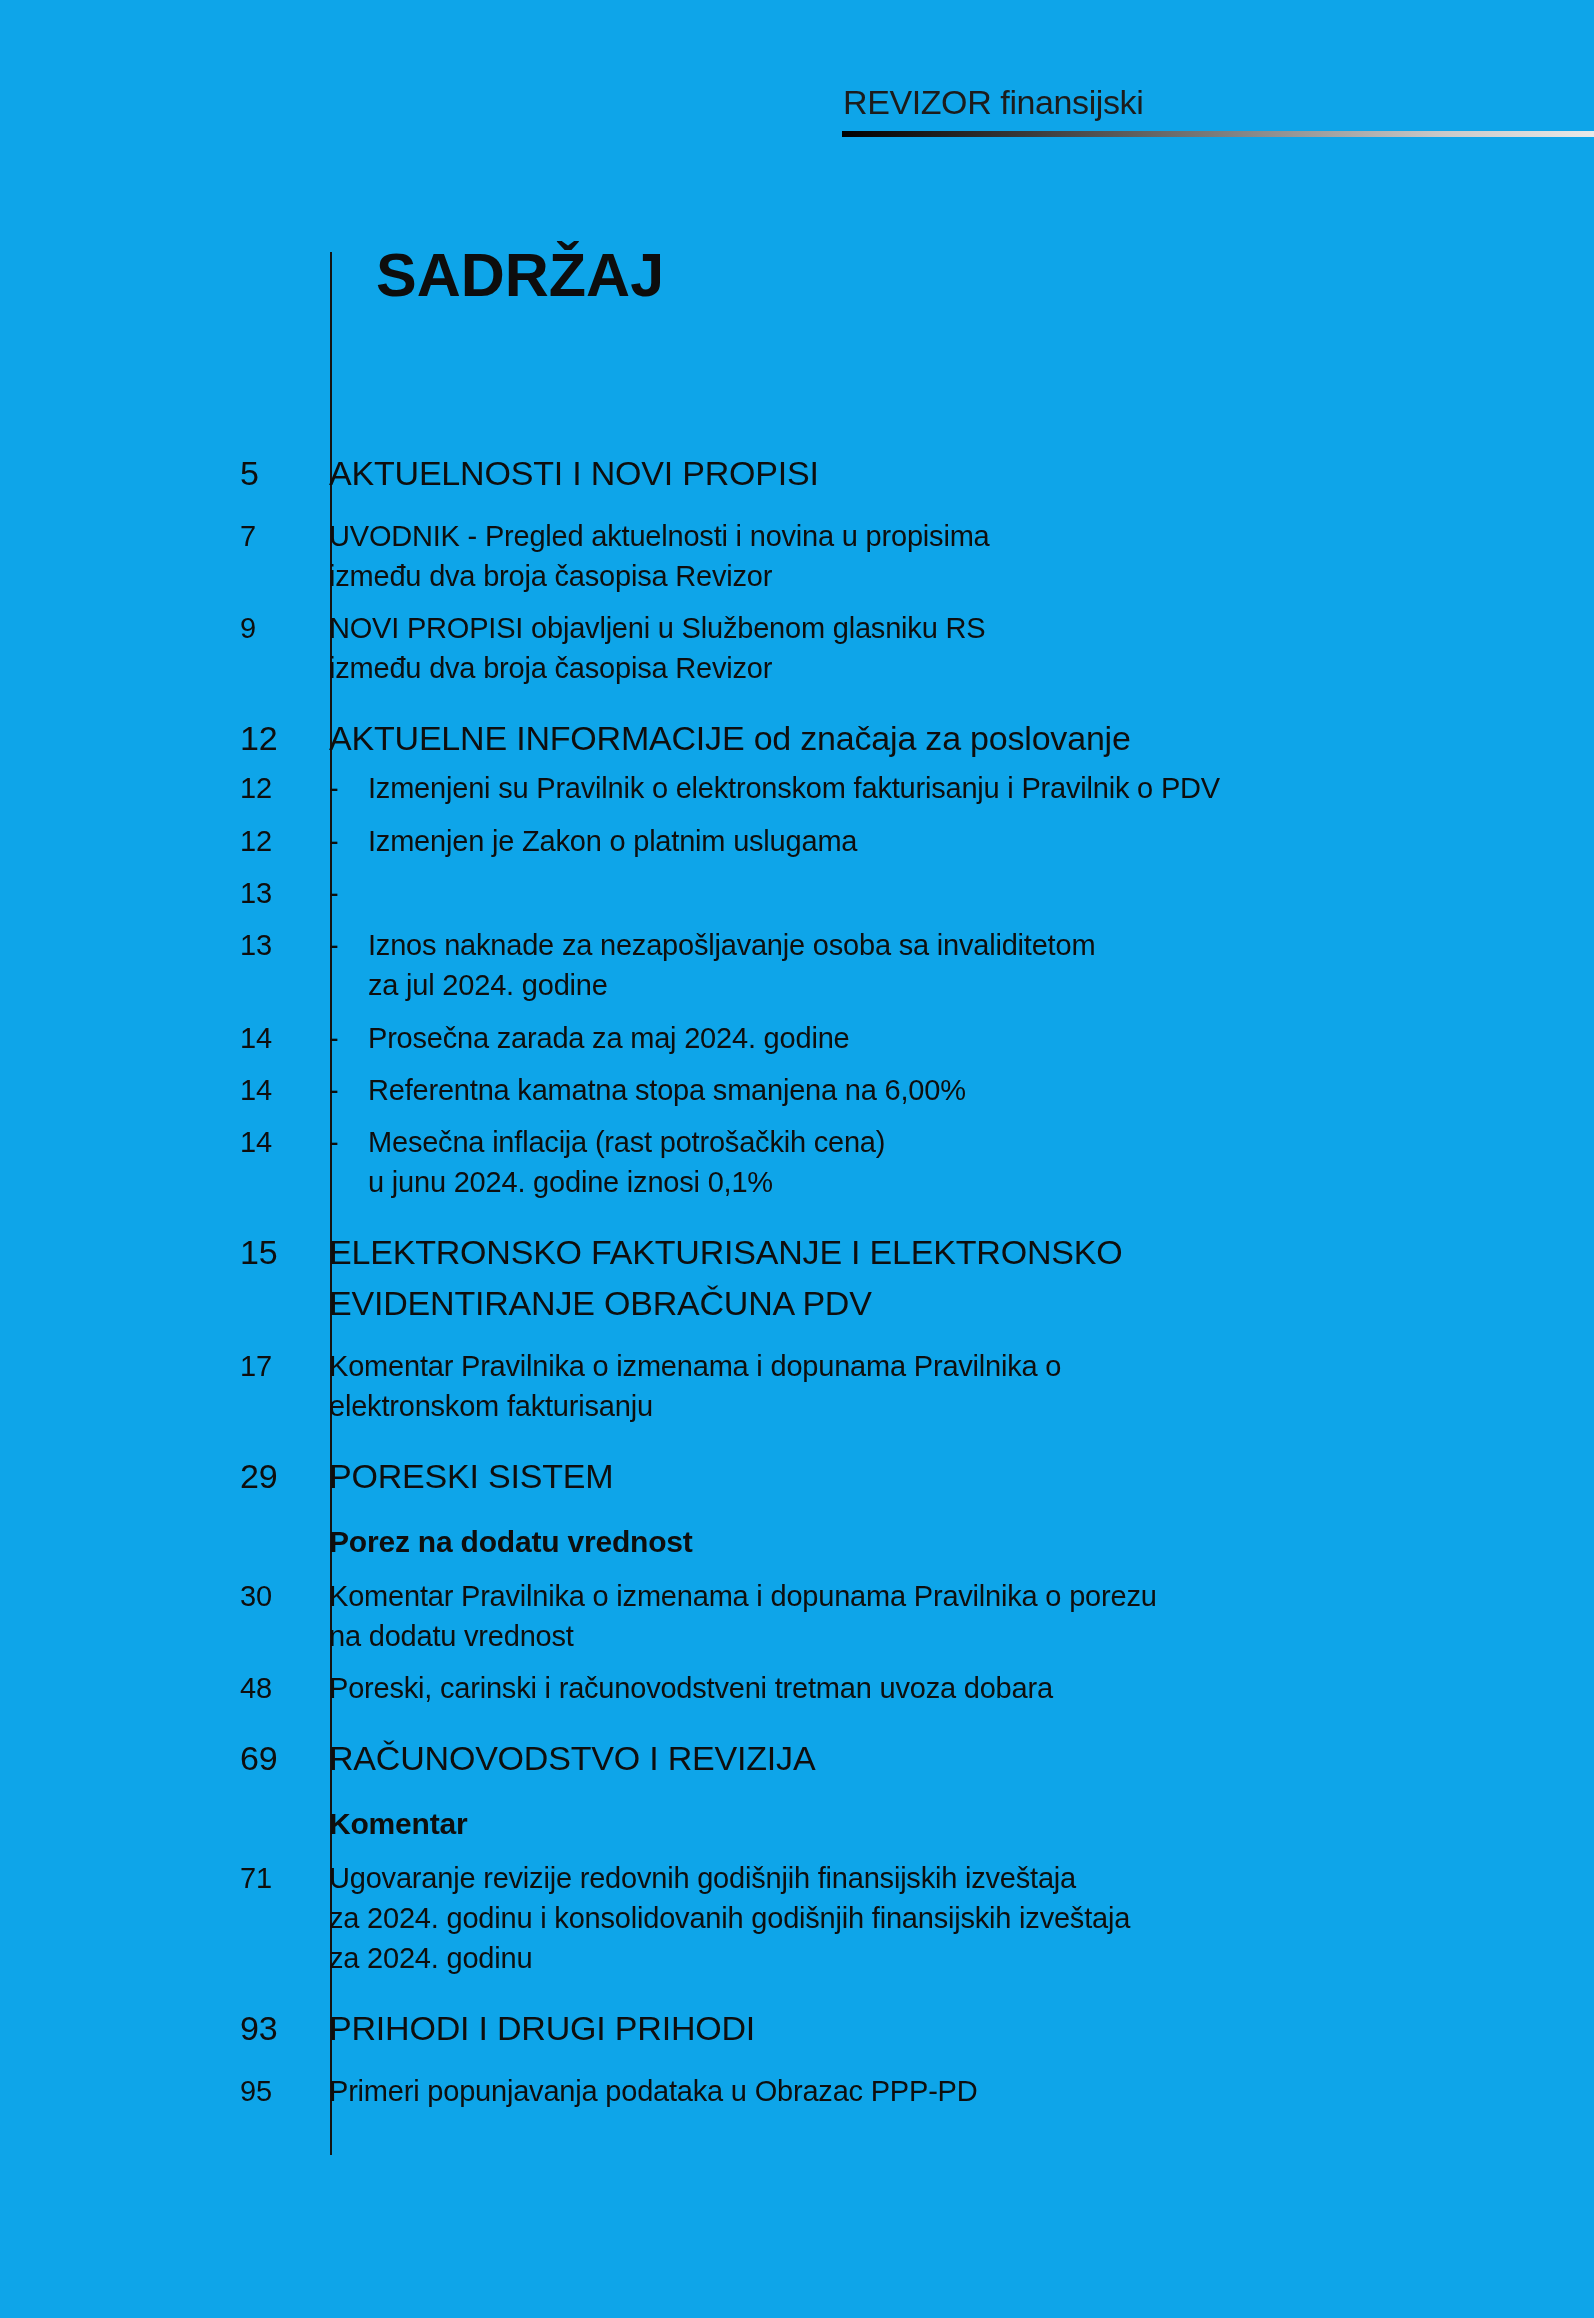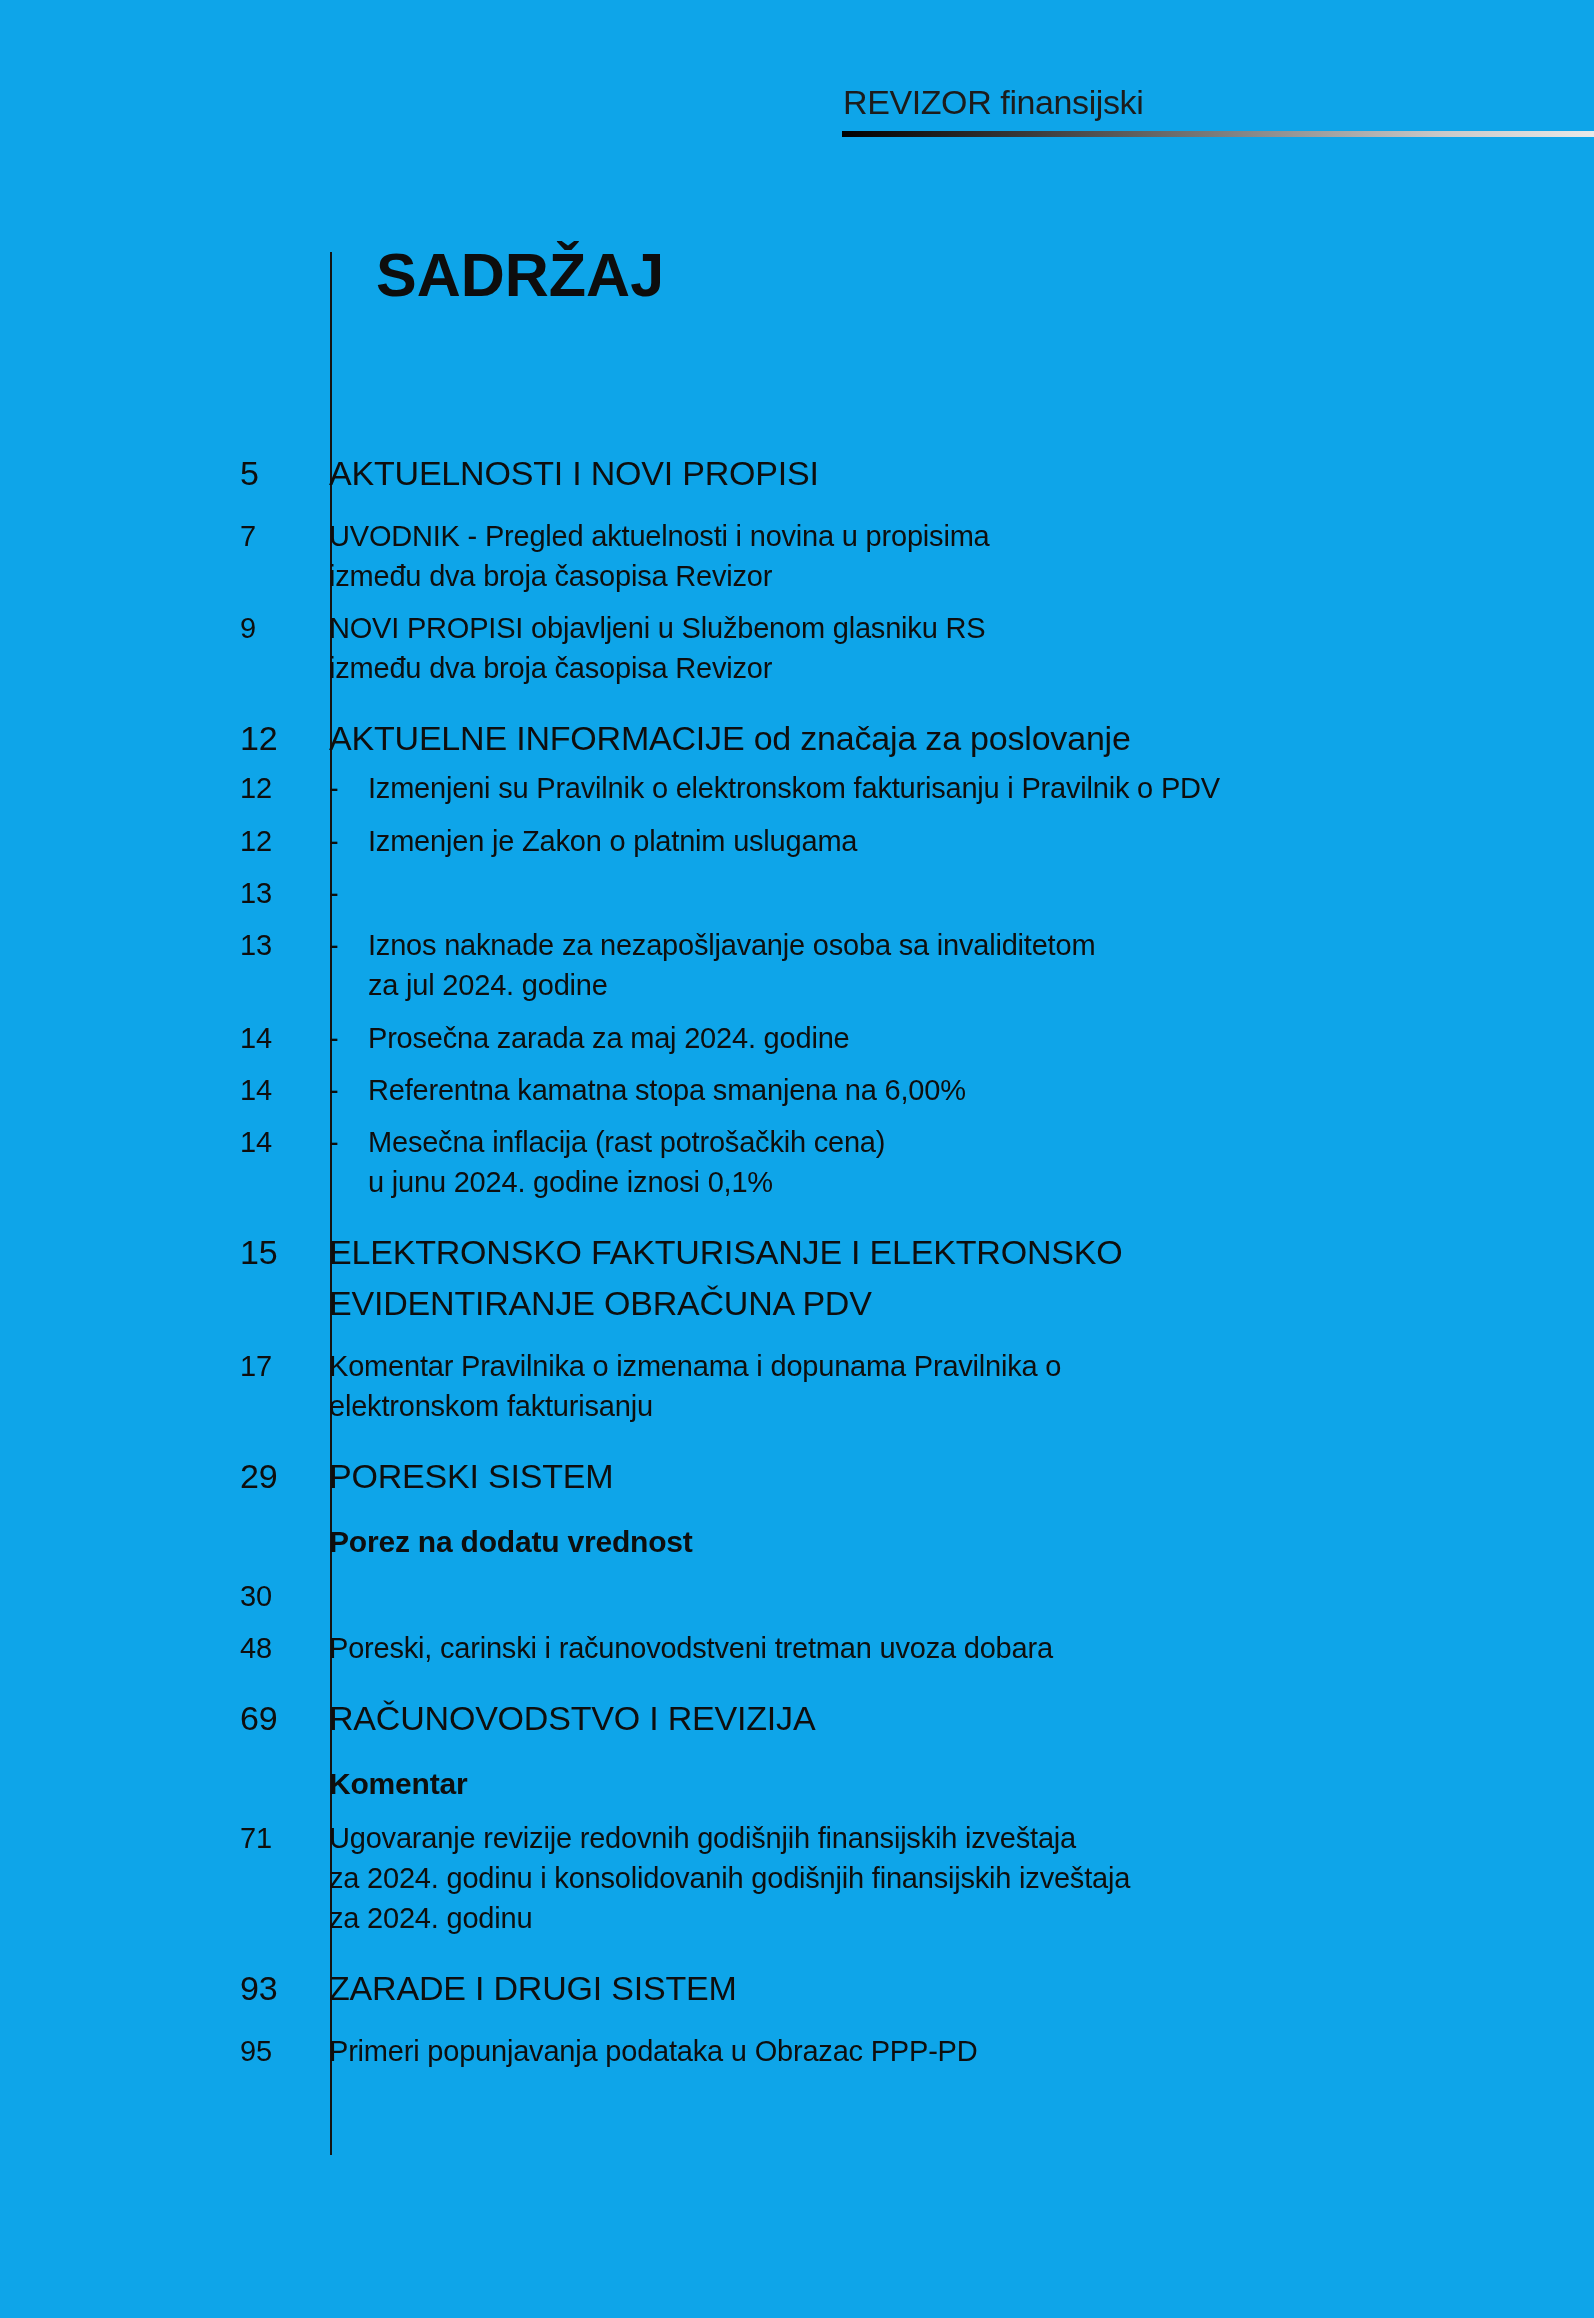--- a/index.html
+++ b/index.html
@@ -147,20 +147,24 @@
         </div>
       </div>
       <div class="row subheader">
         <div class="num"></div>
         <div class="body">
           <span class="txt">Porez na dodatu vrednost</span>
         </div>
       </div>
       <div class="row entry">
         <div class="num">30</div>
+        <div class="body">
+          <span class="txt">Komentar Pravilnika o izmenama i dopunama Pravilnika o porezu
+na dodatu vrednost</span>
+        </div>
       </div>
       <div class="row entry">
         <div class="num">48</div>
         <div class="body">
           <span class="txt">Poreski, carinski i računovodstveni tretman uvoza dobara</span>
         </div>
       </div>
       <div class="row section">
         <div class="num">69</div>
         <div class="body">
@@ -177,21 +181,21 @@
         <div class="num">71</div>
         <div class="body">
           <span class="txt">Ugovaranje revizije redovnih godišnjih finansijskih izveštaja
 za 2024. godinu i konsolidovanih godišnjih finansijskih izveštaja
 za 2024. godinu</span>
         </div>
       </div>
       <div class="row section">
         <div class="num">93</div>
         <div class="body">
-          <span class="txt">ZARADE I DRUGI SISTEM</span>
+          <span class="txt">PRIHODI I DRUGI PRIHODI</span>
         </div>
       </div>
       <div class="row entry">
         <div class="num">95</div>
         <div class="body">
           <span class="txt">Primeri popunjavanja podataka u Obrazac PPP-PD</span>
         </div>
       </div>
     </div>
 </div>

